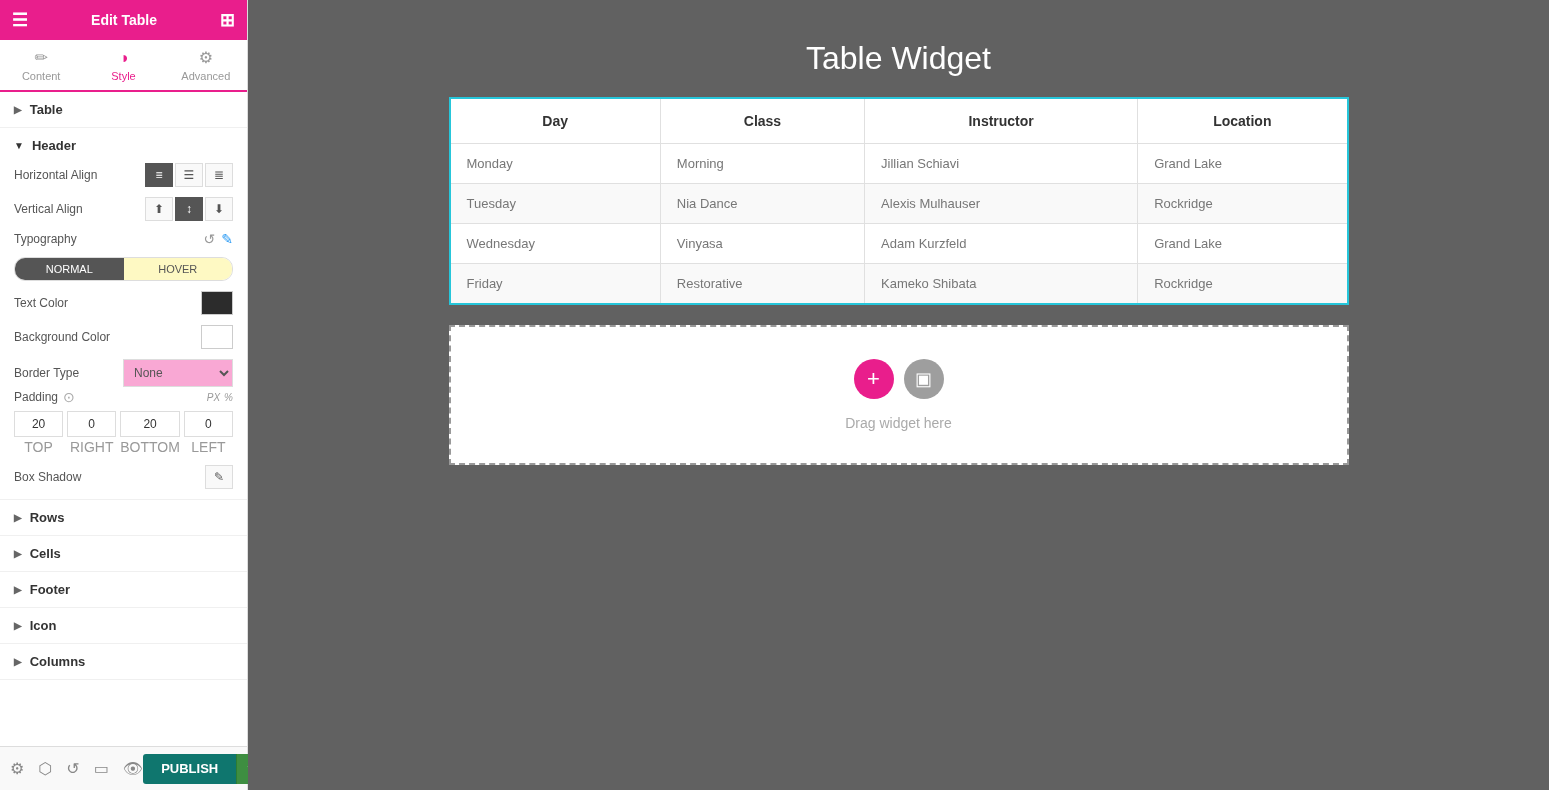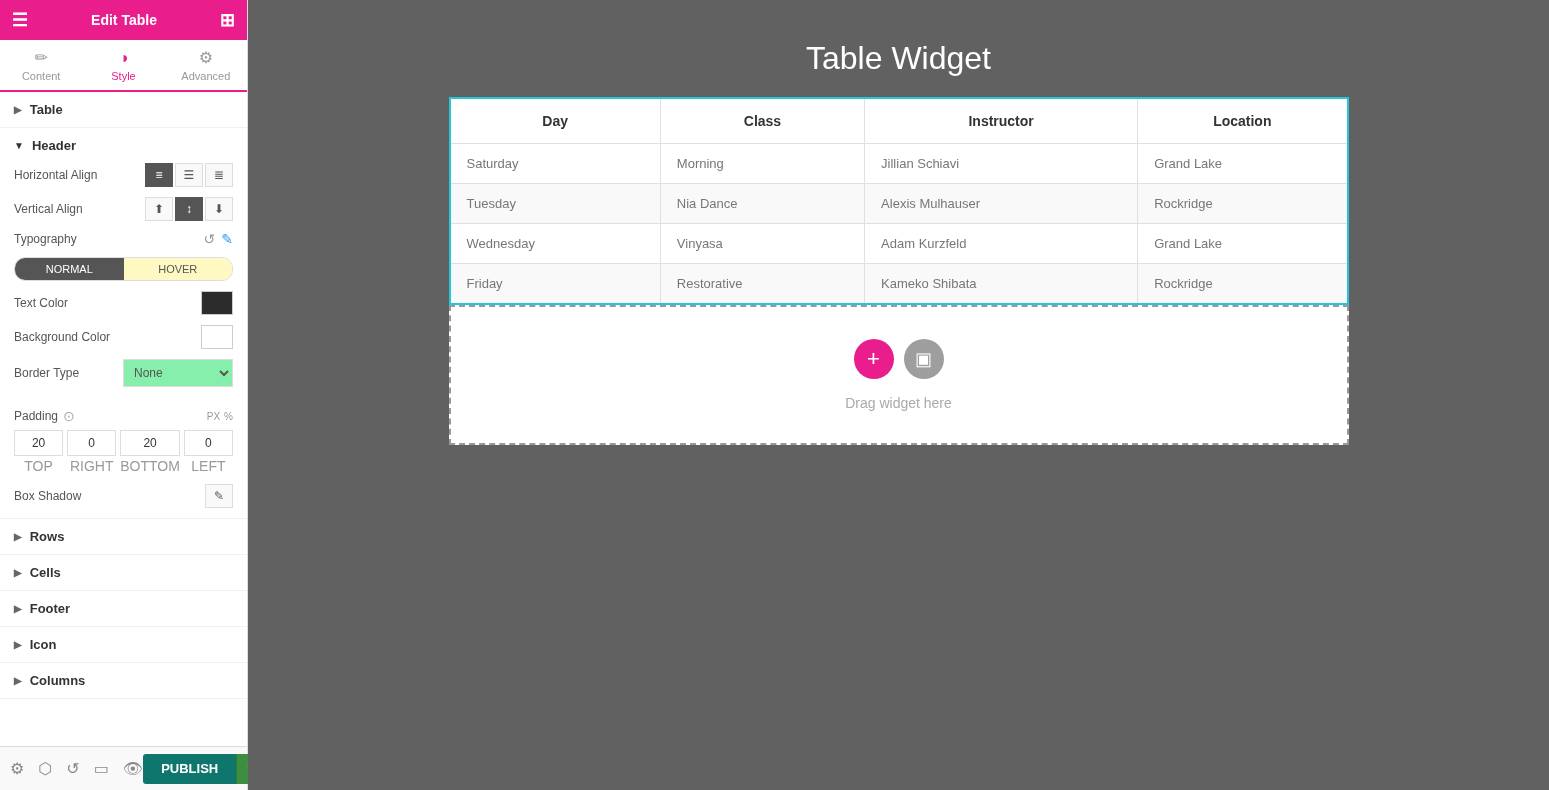--- a/index.html
+++ b/index.html
@@ -200,28 +200,28 @@
       cursor: pointer;
     }
 
     .color-swatch.dark { background: #2c2c2c; }
     .color-swatch.light { background: #fff; }
 
     .select-row {
       display: flex;
       align-items: center;
       justify-content: space-between;
-      margin-bottom: 21px;
+      margin-bottom: 2px;
     }
 
     .form-select {
       width: 110px;
       height: 28px;
       border: 1px solid #ddd;
-      background: #86efac;
+      background: #f9a8d4;
       font-size: 12px;
       padding: 0 6px;
       color: #555;
       cursor: pointer;
     }
 
     .padding-section {
       margin-bottom: 10px;
     }
 
@@ -350,20 +350,21 @@
 
     
     .main-content {
       flex: 1;
       background: #616161;
       overflow-y: auto;
       display: flex;
       flex-direction: column;
       align-items: center;
       padding: 40px 20px;
+      gap: 20px;
     }
 
     
     .table-widget-container {
       width: 900px;
       max-width: 100%;
     }
 
     .table-title {
       color: #fff;
@@ -542,21 +543,21 @@
           <option>Dotted</option>
         </select>
       </div>
 
       <div class="padding-section">
         <div class="padding-header">
           <div class="padding-label">
             <span>Padding</span>
             <span class="link-icon">⊙</span>
           </div>
-          <div style="display:flex;gap:4px;align-items:flex-end;">
+          <div style="display:flex;gap:4px;align-items:flex-end;font-style:italic;">
             <span class="padding-unit">PX</span>
             <span class="padding-unit">%</span>
           </div>
         </div>
         <div class="padding-inputs">
           <div class="padding-field">
             <input class="padding-input" type="text" value="20" style="">
             <span class="padding-field-label">TOP</span>
           </div>
           <div class="padding-field">
@@ -630,21 +631,21 @@
       <thead>
         <tr>
           <th>Day</th>
           <th>Class</th>
           <th>Instructor</th>
           <th>Location</th>
         </tr>
       </thead>
       <tbody id="table-body">
       <tr>
-            <td>Saturday</td>
+            <td>Monday</td>
             <td>Morning</td>
             <td>Jillian Schiavi</td>
             <td>Grand Lake</td>
           </tr>
           <tr>
             <td>Tuesday</td>
             <td>Nia Dance</td>
             <td>Alexis Mulhauser</td>
             <td>Rockridge</td>
           </tr>

